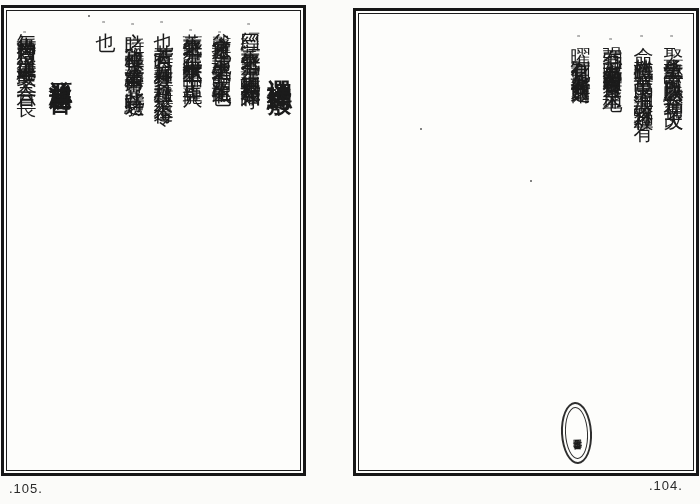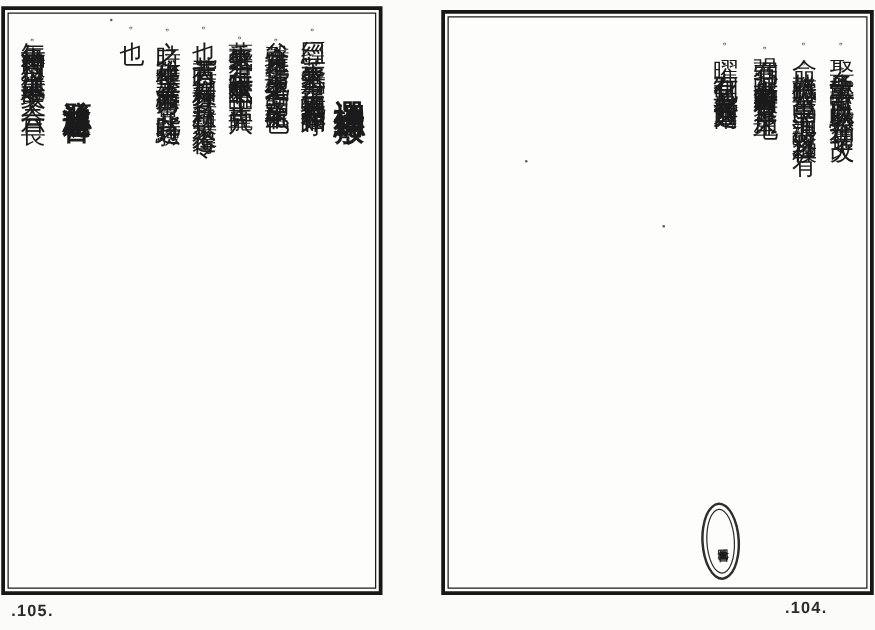--- a/index.html
+++ b/index.html
@@ -31,21 +31,21 @@
     white-space:nowrap;
   }
   .body-l{font-size:20px;letter-spacing:2px;}
   .body-r{font-size:20px;letter-spacing:1.5px;}
   .title1{font-size:25px;font-weight:bold;letter-spacing:3px;}
   .title2{font-size:23px;font-weight:bold;letter-spacing:2px;}
   .pm{font-size:10px;letter-spacing:0;}
   .pagenum{
     position:absolute;
     font-family:"Liberation Sans","DejaVu Sans",sans-serif;
-    font-size:13px;color:#2a2a2a;letter-spacing:1px;font-weight:bold;
+    font-size:13px;color:#2a2a2a;letter-spacing:1px;
   }
   .seal{
     position:absolute;
     width:31px;height:62px;
     border:2px solid #2e2e2e;
     border-radius:50%;
     box-sizing:border-box;
     display:flex;align-items:center;justify-content:center;
     transform:rotate(-3deg);
   }
@@ -93,17 +93,17 @@
 
     <div class="seal" style="left:202px;top:388px;">
       <div class="seal-inner">
         <span class="seal-text">圖書</span>
       </div>
     </div>
   </div>
 </div>
 
 <div class="pagenum" style="left:9px;top:481px;">.105.</div>
-<div class="pagenum" style="left:628px;top:478px;">.104.</div>
+<div class="pagenum" style="left:649px;top:478px;">.104.</div>
 
 <div class="speck" style="left:88px;top:15px;width:2px;height:2px;"></div>
 <div class="speck" style="left:530px;top:180px;width:2px;height:2px;"></div>
 <div class="speck" style="left:420px;top:128px;width:2px;height:2px;"></div>
 
 </body></html>

